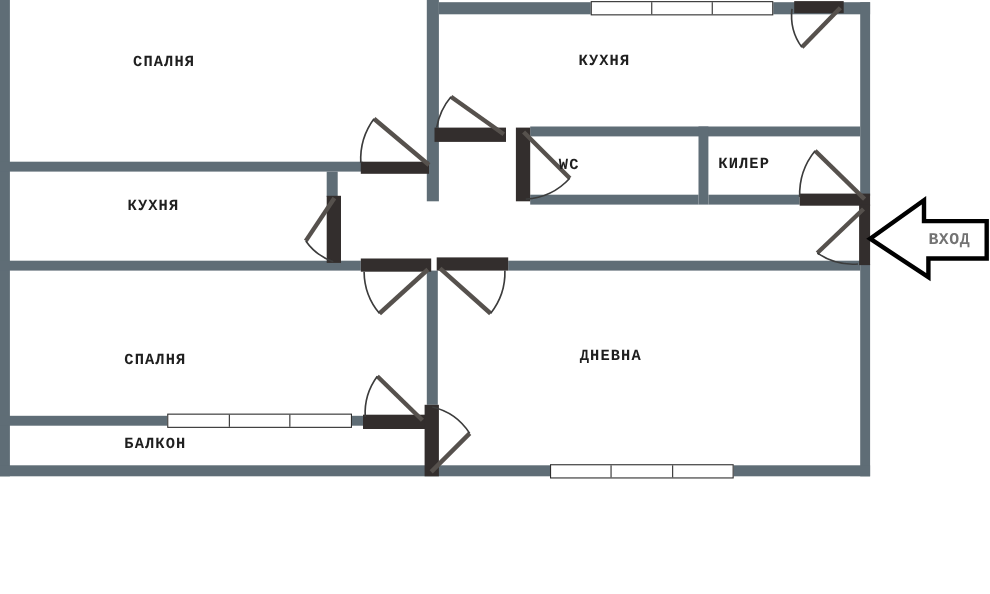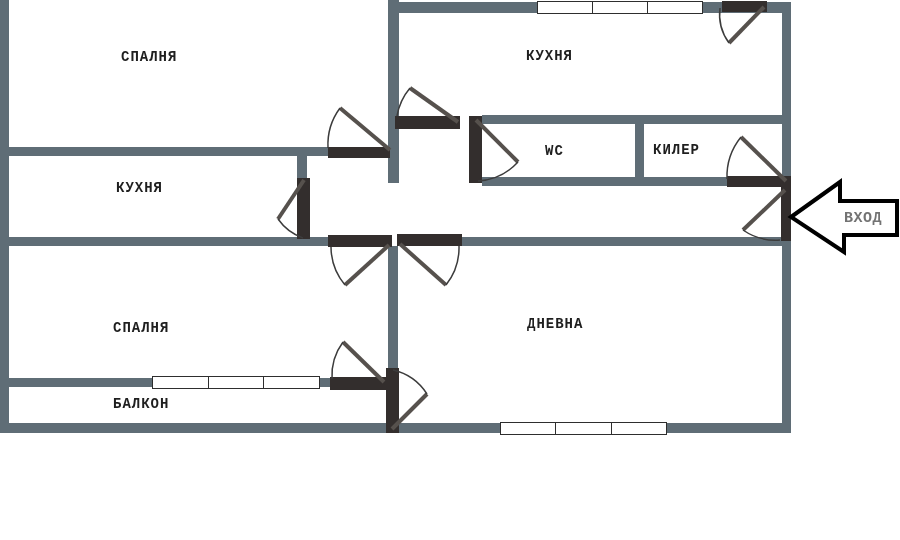--- a/index.html
+++ b/index.html
@@ -140,20 +140,20 @@
       <line class="leaf" x1="392" y1="429" x2="427" y2="394"></line>
       <path class="arc" d="M427,394 A55,55 0 0 0 393,370"></path>
     </g>
 
     <polygon points="791,217 840,182 840,201 897,201 897,235 844,235 844,252" fill="#ffffff" stroke="#000000" stroke-width="4" stroke-linejoin="miter"></polygon>
   </svg>
 
   <div class="room-label" style="left:121px;top:49px;">СПАЛНЯ</div>
   <div class="room-label" style="left:526px;top:48px;">КУХНЯ</div>
   <div class="room-label" style="left:116px;top:180px;">КУХНЯ</div>
-  <div class="room-label" style="left:545px;top:143px;">WC</div>
+  <div class="room-label" style="left:508px;top:143px;">WC</div>
   <div class="room-label" style="left:653px;top:142px;">КИЛЕР</div>
   <div class="room-label" style="left:113px;top:320px;">СПАЛНЯ</div>
   <div class="room-label" style="left:113px;top:396px;">БАЛКОН</div>
   <div class="room-label" style="left:527px;top:316px;">ДНЕВНА</div>
   <div class="entrance-label">ВХОД</div>
 
 </div>
 
 </body></html>

